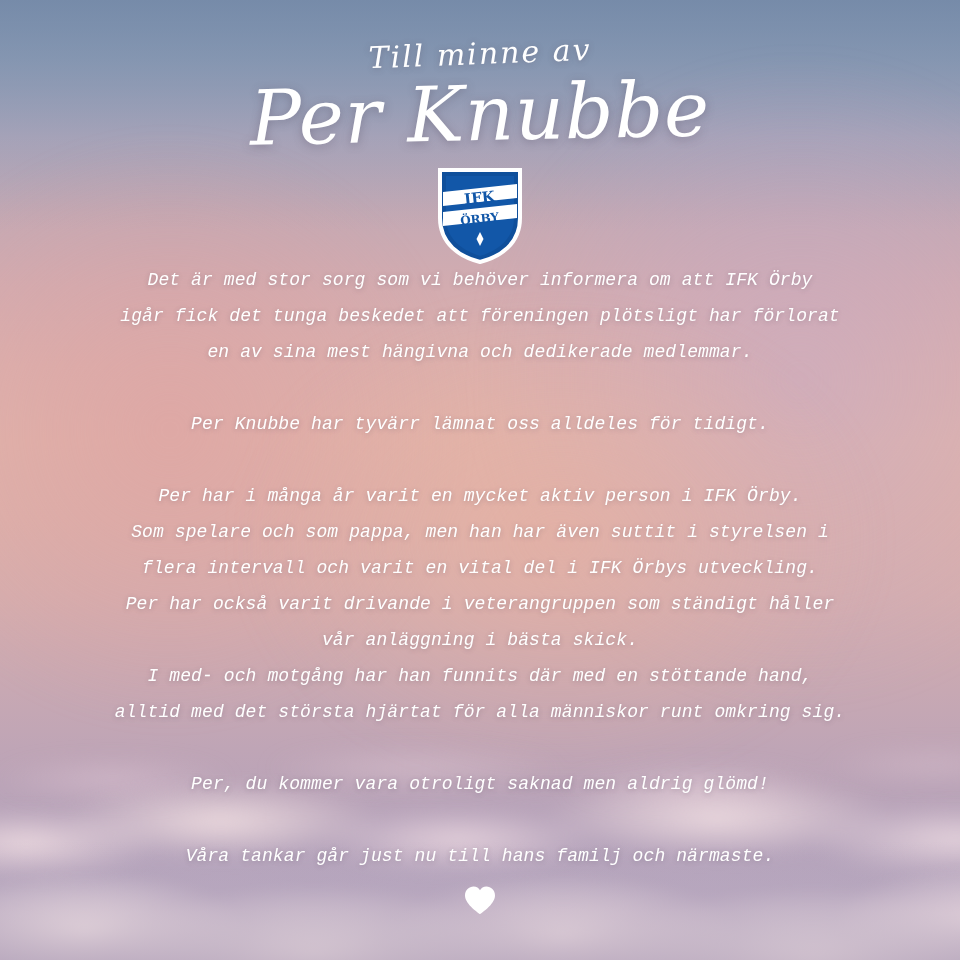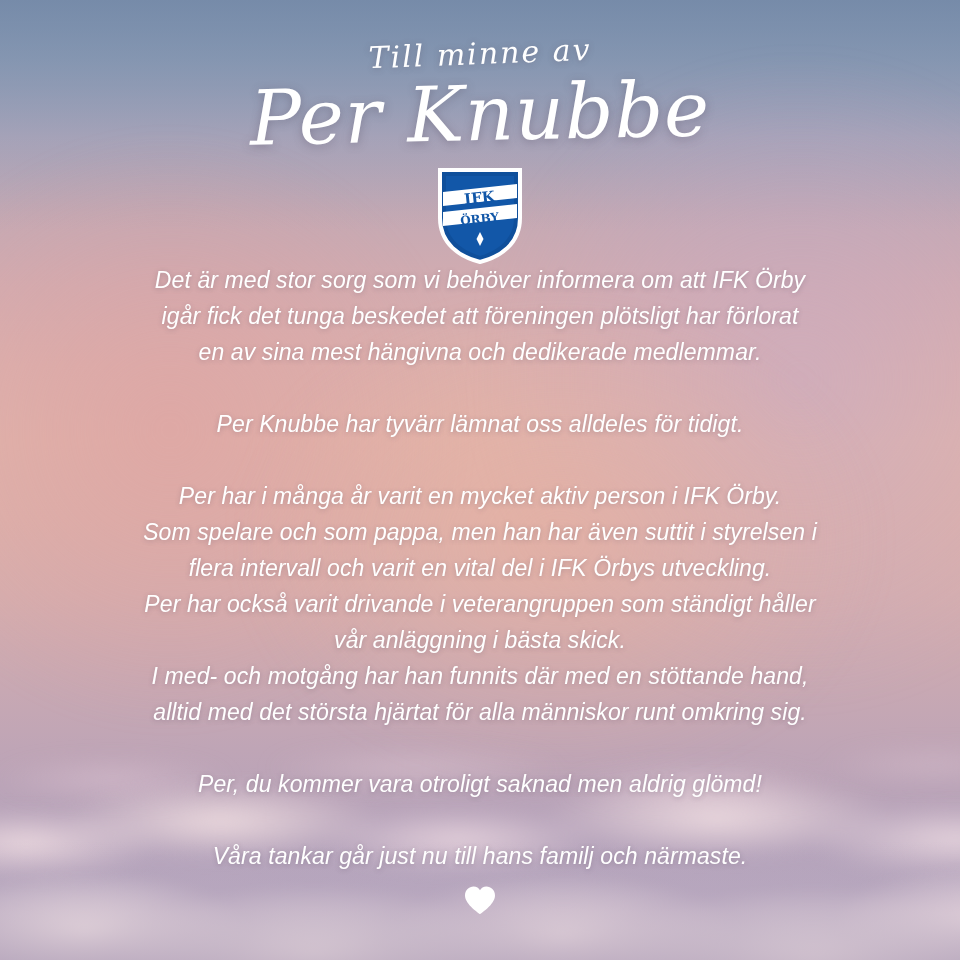--- a/index.html
+++ b/index.html
@@ -151,23 +151,23 @@
     width: 92px;
     height: 104px;
   }
 
   
   .body-text {
     position: absolute;
     left: 50px;
     right: 50px;
     top: 262px;
-    font-family: Liberation Sans, sans-serif;
+    font-family: Liberation Mono, monospace;
     font-style: italic;
-    font-size: 23px;
+    font-size: 18px;
     line-height: 36px;
     color: #ffffff;
     text-shadow: 0 1px 5px rgba(90,75,95,0.32);
     white-space: pre-wrap;
     letter-spacing: 0.1px;
   }
 
   .heart {
     position: absolute;
     left: 50%;

